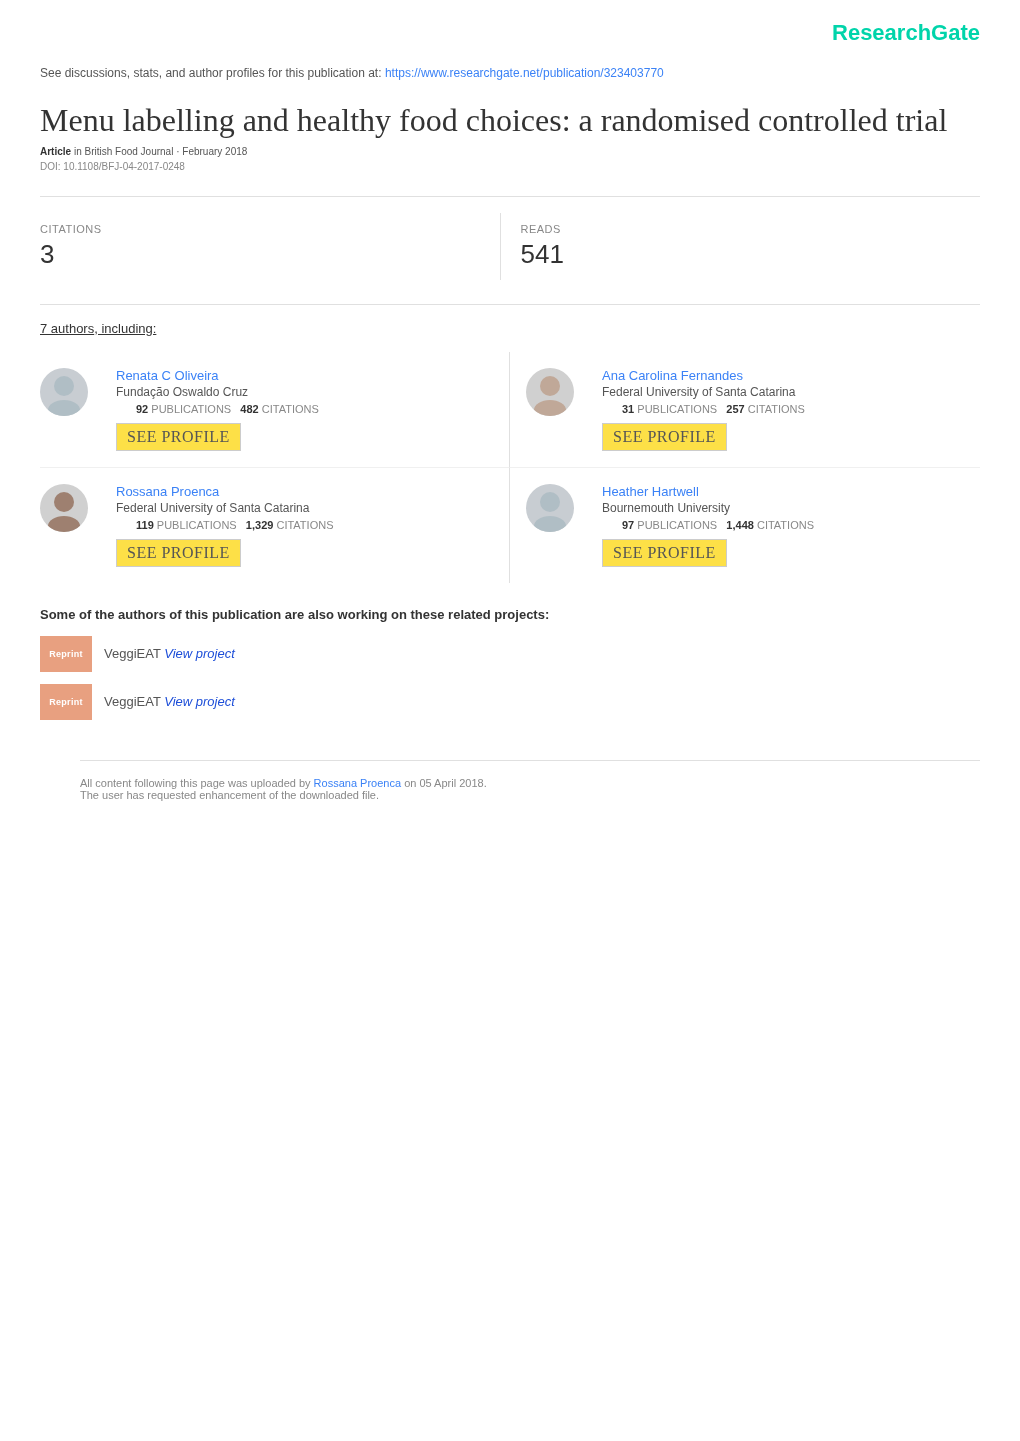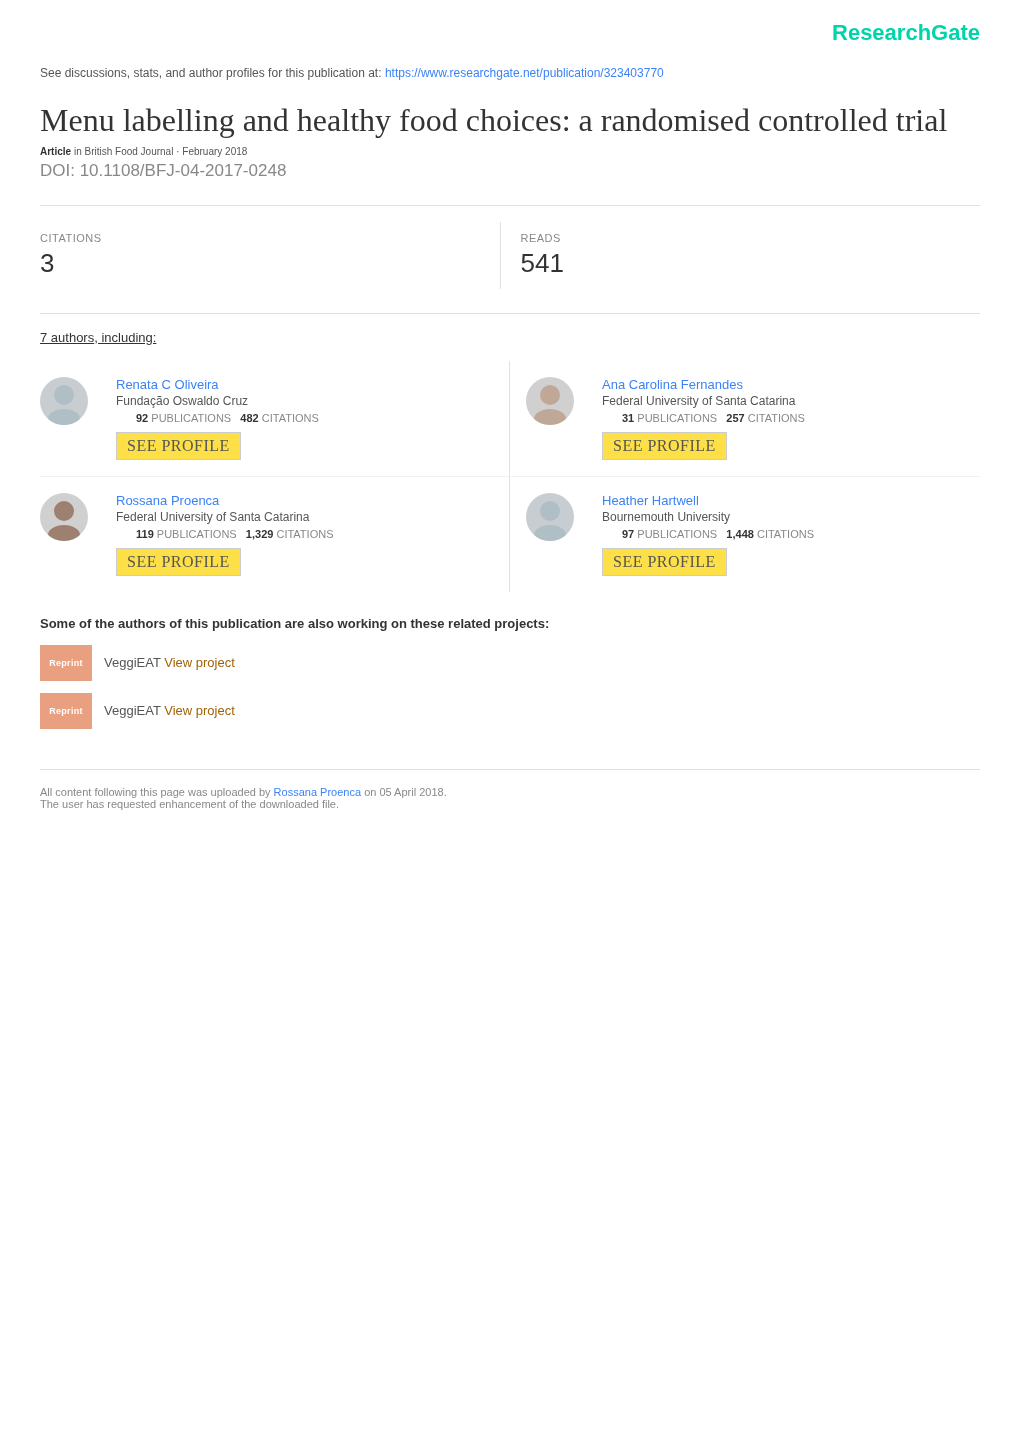--- a/index.html
+++ b/index.html
@@ -47,21 +47,21 @@
       font-size: 10px;
       color: #555;
       font-family: Liberation Sans, sans-serif;
       margin-bottom: 4px;
     }
     .article-meta strong {
       font-weight: bold;
       color: #333;
     }
     .doi {
-      font-size: 17px;
+      font-size: 10px;
       color: #888;
       font-family: Arial, sans-serif;
       margin-bottom: 24px;
     }
     .divider {
       border: none;
       border-top: 1px solid #e0e0e0;
       margin: 16px 0;
     }
     .stats-row {
@@ -205,30 +205,32 @@
       color: #fff;
       font-weight: bold;
       letter-spacing: 0.3px;
     }
     .project-name {
       font-size: 13px;
       color: #555;
       font-family: Arial, sans-serif;
     }
     .project-name a {
-      color: #a16207;
+      color: #1d4ed8;
       text-decoration: none;
+      font-style: italic;
     }
     .footer-text {
       font-size: 11px;
       color: #888;
       font-family: Arial, sans-serif;
       margin-top: 40px;
       border-top: 1px solid #e0e0e0;
       padding-top: 16px;
+      margin-left: 40px;
     }
     .footer-text a {
       color: #3b82f6;
       text-decoration: none;
     }
   </style>
 </head>
 <body>
 
 <div class="page-wrapper">

